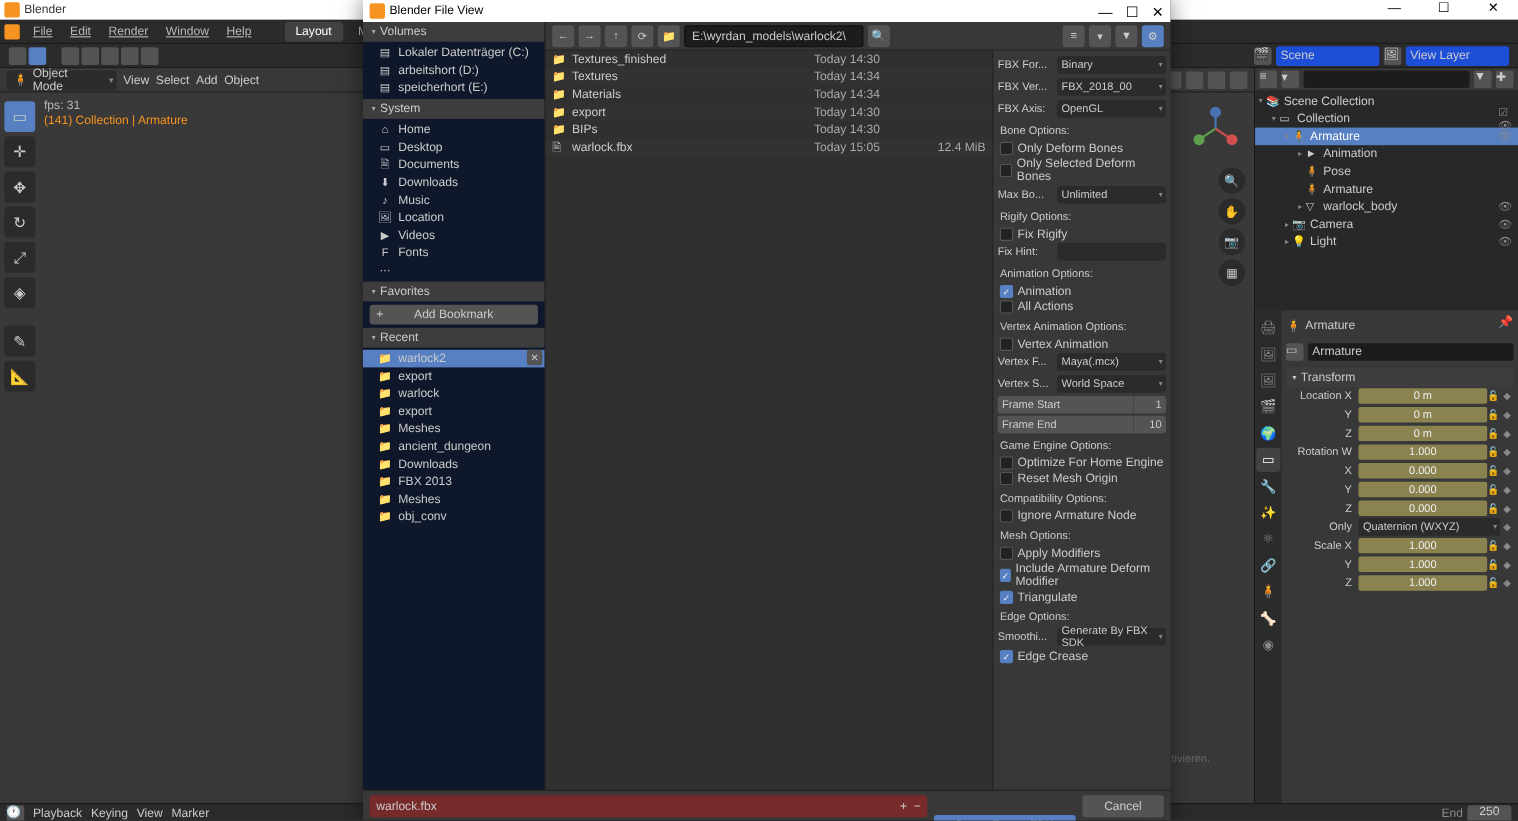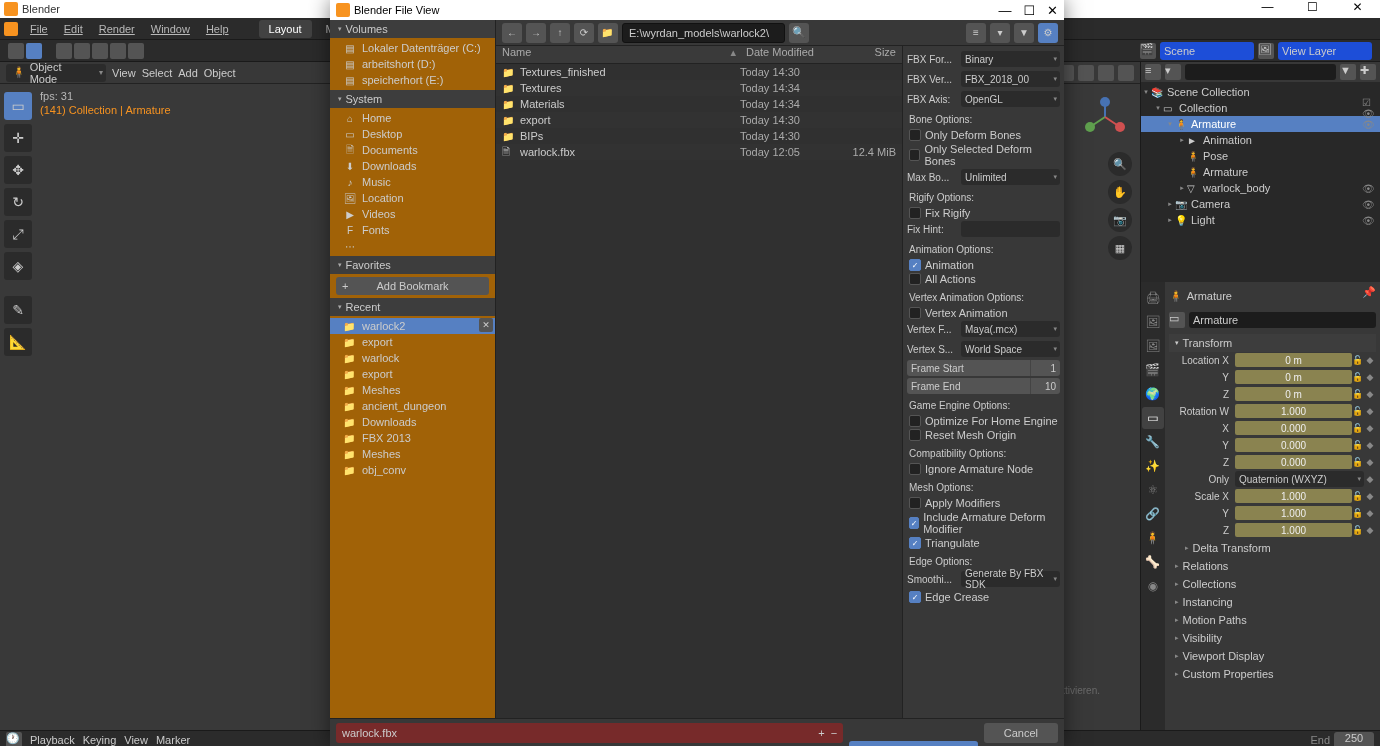--- a/index.html
+++ b/index.html
@@ -33,21 +33,21 @@
 .tl-header { height: 18px; display: flex; align-items: center; padding: 0 6px; gap: 8px; }
 
 
 .dialog { position: absolute; left: 330px; top: 0; width: 734px; height: 746px; background: #303030; box-shadow: 0 0 20px rgba(0,0,0,0.5); display: flex; flex-direction: column; }
 .dlg-title { height: 20px; background: #fff; display: flex; align-items: center; padding: 0 6px; }
 .dlg-title span { color: #000; margin-left: 4px; }
 .dlg-title .icon { width: 14px; height: 14px; background: #f79320; border-radius: 2px; }
 .dlg-title .wc { margin-left: auto; display: flex; gap: 12px; }
 .dlg-title .wc div { color: #000; cursor: pointer; font-size: 13px;}
 .dlg-body { flex: 1; display: flex; }
-.dlg-side { width: 166px; background: #a16207; border-right: 1px solid #222; display: flex; flex-direction: column; }
+.dlg-side { width: 166px; background: #0f172a; border-right: 1px solid #222; display: flex; flex-direction: column; }
 .side-section { background: #3d3d3d; padding: 3px 8px; display: flex; align-items: center; }
 .side-section::before { content: "▾"; font-size: 7px; margin-right: 4px; color: #aaa; }
 .side-items { padding: 2px 0; }
 .side-item { padding: 2px 8px 2px 14px; display: flex; align-items: center; gap: 6px; color: #ccc; }
 .side-item.sel { background: #5680c2; color: #fff; }
 .side-icon { width: 12px; height: 12px; display: inline-flex; align-items: center; justify-content: center; font-size: 10px; }
 .bookmark-btn { margin: 3px 6px; height: 18px; background: #545454; border-radius: 3px; display: flex; align-items: center; justify-content: center; color: #ccc; position: relative;}
 .bookmark-btn::before { content: "+"; position: absolute; left: 6px;}
 .addrbar { height: 26px; background: #383838; display: flex; align-items: center; padding: 3px 6px; gap: 4px; border-bottom: 1px solid #222; }
 .addrbtn { width: 20px; height: 20px; background: #545454; border-radius: 3px; display: flex; align-items: center; justify-content: center; font-size: 10px; }
@@ -393,30 +393,20 @@
               <div class="prop-lock">🔓</div>
               <div class="prop-anim">◆</div>
             </div>
             <div class="prop-row">
               <div class="prop-label">Z</div>
               <div class="prop-val">1.000</div>
               <div class="prop-lock">🔓</div>
               <div class="prop-anim">◆</div>
             </div>
           </div>
-        <div id="prop-sections">
-            <div class="prop-collapsed" style="padding-left:16px;">Delta Transform</div>
-            <div class="prop-collapsed" style="">Relations</div>
-            <div class="prop-collapsed" style="">Collections</div>
-            <div class="prop-collapsed" style="">Instancing</div>
-            <div class="prop-collapsed" style="">Motion Paths</div>
-            <div class="prop-collapsed" style="">Visibility</div>
-            <div class="prop-collapsed" style="">Viewport Display</div>
-            <div class="prop-collapsed" style="">Custom Properties</div>
-          </div>
       </div>
     </div>
   </div>
 </div>
 
 <div class="timeline">
   <div class="tl-header">
     <div class="toolbtn">🕐</div>
     <div class="mitem">Playback</div>
     <div class="mitem">Keying</div>
@@ -563,26 +553,20 @@
           </div>
         <div class="searchbox">🔍</div>
         <div style="flex:1"></div>
         <div class="addrbtn">≡</div>
         <div class="addrbtn">▾</div>
         <div class="addrbtn">▼</div>
         <div class="addrbtn" style="background:#5680c2;">⚙</div>
       </div>
       <div style="flex:1; display:flex;">
         <div class="filelist">
-          <div class="fl-header">
-            <div class="fl-col name">Name</div>
-            <span style="color:#888; margin-right:10px;">▴</span>
-            <div class="fl-col date">Date Modified</div>
-            <div class="fl-col size">Size</div>
-          </div>
           <div id="filerows">
               <div class="fl-row">
                 <span class="fl-icon">📁</span>
                 <span class="fl-name">Textures_finished</span>
                 <span class="fl-date">Today 14:30</span>
                 <span class="fl-size"></span>
               </div>
               <div class="fl-row">
                 <span class="fl-icon">📁</span>
                 <span class="fl-name">Textures</span>
@@ -603,21 +587,21 @@
               </div>
               <div class="fl-row">
                 <span class="fl-icon">📁</span>
                 <span class="fl-name">BIPs</span>
                 <span class="fl-date">Today 14:30</span>
                 <span class="fl-size"></span>
               </div>
               <div class="fl-row">
                 <span class="fl-icon">🗎</span>
                 <span class="fl-name">warlock.fbx</span>
-                <span class="fl-date">Today 12:05</span>
+                <span class="fl-date">Today 15:05</span>
                 <span class="fl-size">12.4 MiB</span>
               </div>
             </div>
         </div>
         <div class="exportopts" id="exportopts">
             <div class="opt-row">
               <div class="opt-label">FBX For...</div>
               <div class="opt-field dd">Binary</div>
             </div>
             <div class="opt-row">

